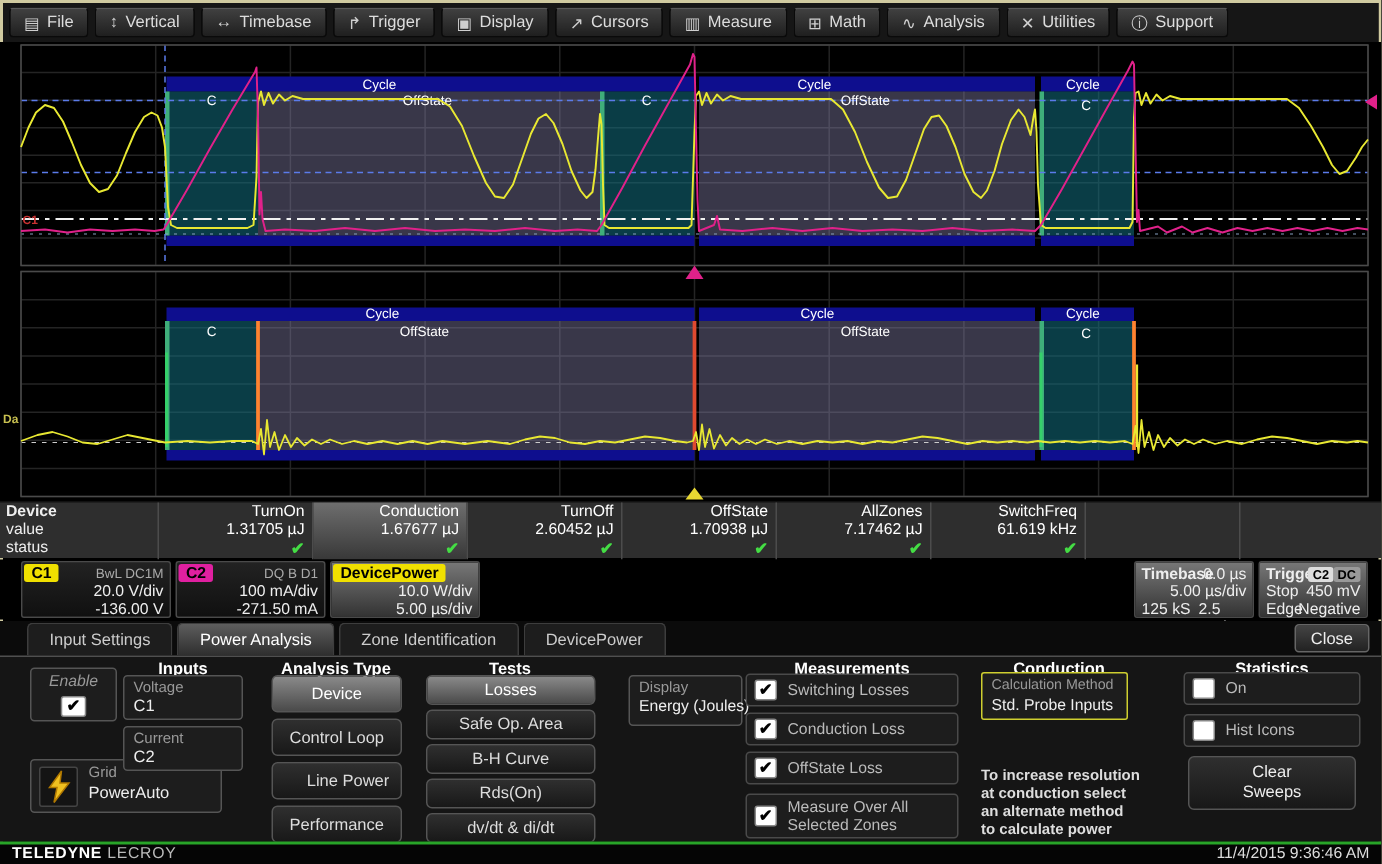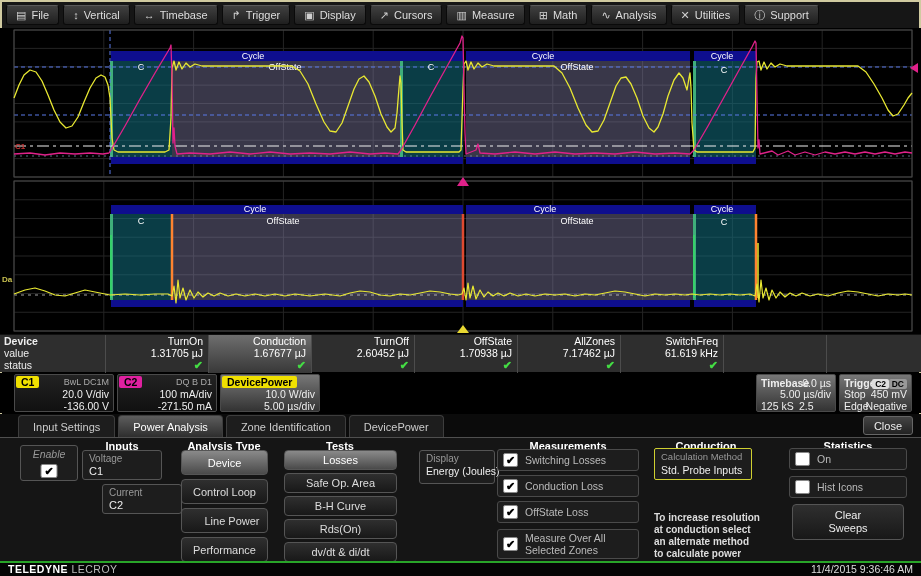--- a/index.html
+++ b/index.html
@@ -325,27 +325,36 @@
         <div class="tab">Zone Identification</div>
         <div class="tab">DevicePower</div>
       </div>
     <button class="close-btn">Close</button>
     <div class="pcontent">
 
       <div class="gbox enable-box">
         <div class="enable-lab">Enable</div>
         <div class="enable-cb" id="enable-cb">✔</div>
       </div>
+      <div class="gbox grid-box">
+        <div class="bolt">
+          <svg width="24" height="25" viewBox="0 0 24 25">
+              <polygon points="14,2 6,13 11,13 9,23 19,10 13,10" fill="#f0c020" stroke="#b07800" stroke-width="1"></polygon>
+            </svg>
+        </div>
+        <div class="grid-lab">Grid</div>
+        <div class="grid-val">PowerAuto</div>
+      </div>
 
       <div class="sect-h" style="left:122px;">Inputs</div>
       <div class="gbox" style="left:82px;top:12px;width:80px;height:30px;">
         <div class="glabel">Voltage</div>
         <div class="gvalue">C1</div>
       </div>
-      <div class="gbox" style="left:82px;top:46px;width:80px;height:30px;margin-left:20px;">
+      <div class="gbox" style="left:82px;top:46px;width:80px;height:30px;">
         <div class="glabel">Current</div>
         <div class="gvalue">C2</div>
       </div>
 
       <div class="sect-h" style="left:224px;">Analysis Type</div>
       <div id="analysis-btns">
           <div class="pbtn sel" style="left: 181px; width: 87px; height: 25px; top: 12px;">Device</div>
           <div class="pbtn" style="left: 181px; width: 87px; height: 25px; top: 41px;">Control Loop</div>
           <div class="pbtn" style="left: 181px; width: 87px; height: 25px; top: 70px; padding-left: 15px;">Line Power</div>
           <div class="pbtn" style="left: 181px; width: 87px; height: 25px; top: 99px;">Performance</div>

